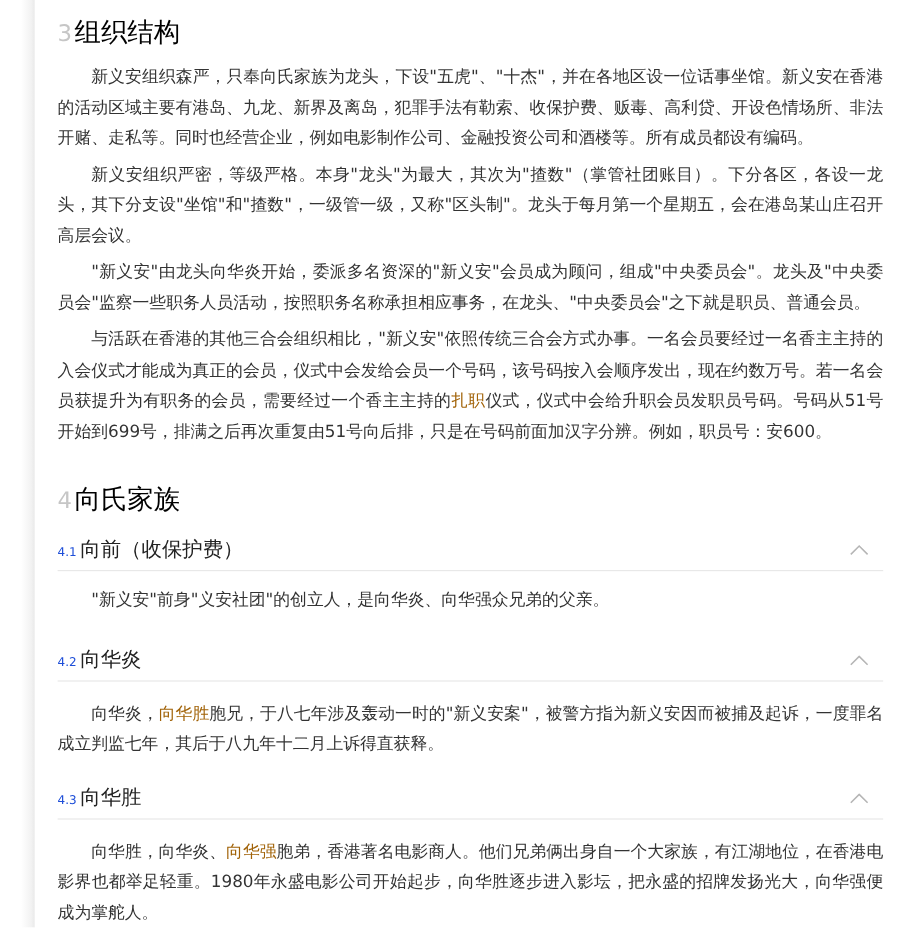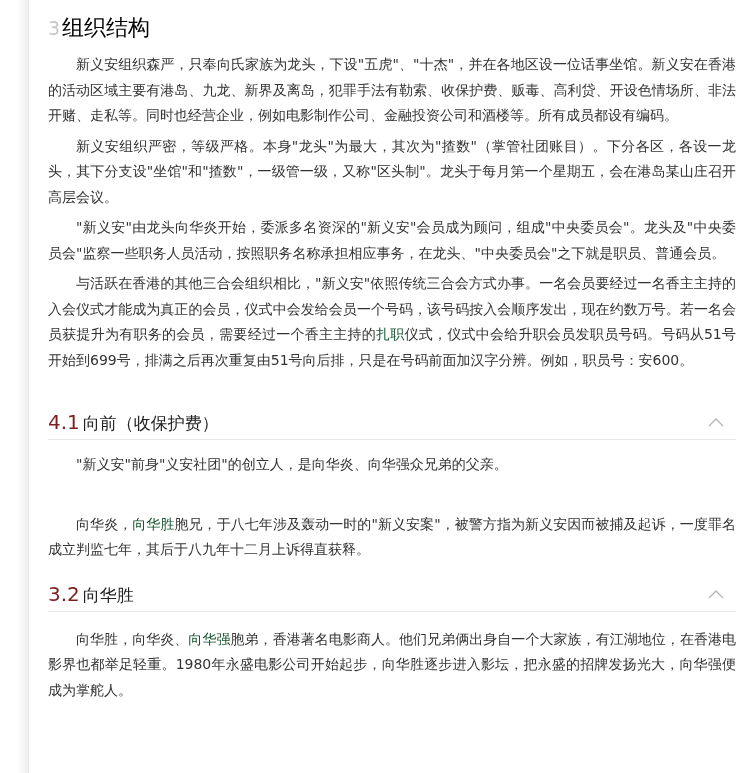--- a/index.html
+++ b/index.html
@@ -5,25 +5,25 @@
   html, body { margin:0; padding:0; background:#ffffff; }
   body { width:756px; height:773px; overflow:hidden; position:relative;
          font-family:"DejaVu Sans","Liberation Sans",sans-serif; color:#333333; }
   .shadow { position:absolute; left:0; top:0; width:29px; height:773px;
             background:linear-gradient(to right,#ffffff 0%,#ffffff 60%,#f2f2f2 90%,#e9e9e9 100%); }
   .card { position:absolute; left:29px; top:0; width:658px; height:773px; background:#fff; }
   .content { position:absolute; left:19px; top:10px; width:688px; }
   h2.sec { margin:0; font-size:22px; font-weight:normal; color:#000; height:36px; line-height:36px; }
   h2.sec .num { color:#c6c6c6; font-size:19px; margin-right:2px; }
   .sub { position:relative; height:34px; line-height:34px; border-bottom:1px solid #e8e8e8; font-size:17px; color:#222; }
-  .sub .num { color:#7f1d1d; font-size:20px; margin-right:3px; }
+  .sub .num { color:#1d4ed8; font-size:10px; margin-right:3px; }
   .sub .chev { position:absolute; right:12px; top:0; color:#b0b0b0; font-size:14px; cursor:pointer; }
   .sub .chev svg { display:block; margin-top:13px; }
   p { margin:0; font-size:14px; line-height:25.5px; text-indent:28px; text-align:justify; color:#333; }
-  a { color:#14532d; text-decoration:none; }
+  a { color:#a16207; text-decoration:none; }
 </style>
 </head>
 <body>
 
 <div class="shadow"></div>
 <div class="card">
   <div class="content">
 
     <h2 class="sec">
       <span class="num">3</span><span>组织结构</span>
@@ -31,41 +31,52 @@
     <div style="height:6px"></div>
     <p>新义安组织森严，只奉向氏家族为龙头，下设"五虎"、"十杰"，并在各地区设一位话事坐馆。新义安在香港的活动区域主要有港岛、九龙、新界及离岛，犯罪手法有勒索、收保护费、贩毒、高利贷、开设色情场所、非法开赌、走私等。同时也经营企业，例如电影制作公司、金融投资公司和酒楼等。所有成员都设有编码。</p>
     <div style="height:5px"></div>
     <p>新义安组织严密，等级严格。本身"龙头"为最大，其次为"揸数"（掌管社团账目）。下分各区，各设一龙头，其下分支设"坐馆"和"揸数"，一级管一级，又称"区头制"。龙头于每月第一个星期五，会在港岛某山庄召开高层会议。</p>
     <div style="height:5px"></div>
     <p>"新义安"由龙头向华炎开始，委派多名资深的"新义安"会员成为顾问，组成"中央委员会"。龙头及"中央委员会"监察一些职务人员活动，按照职务名称承担相应事务，在龙头、"中央委员会"之下就是职员、普通会员。</p>
     <div style="height:5px"></div>
     <p><span>与活跃在香港的其他三合会组织相比，"新义安"依照传统三合会方式办事。一名会员要经过一名香主主持的入会仪式才能成为真正的会员，仪式中会发给会员一个号码，该号码按入会顺序发出，现在约数万号。若一名会员获提升为有职务的会员，需要经过一个香主主持的</span><a href="#">扎职</a><span>仪式，仪式中会给升职会员发职员号码。号码从51号开始到699号，排满之后再次重复由51号向后排，只是在号码前面加汉字分辨。例如，职员号：安600。</span></p>
 
     <div style="height:26px"></div>
+    <h2 class="sec">
+      <span class="num">4</span><span>向氏家族</span>
+    </h2>
     <div style="height:6px"></div>
 
     <div class="sub">
       <span class="num">4.1</span><span>向前（收保护费）</span>
       <span class="chev">
           <svg width="16" height="9" viewBox="0 0 16 9">
             <polyline points="1,8 8,1 15,8" fill="none" stroke="#b5b5b5" stroke-width="1.3"></polyline>
           </svg>
         </span>
     </div>
     <div style="height:12px"></div>
     <p>"新义安"前身"义安社团"的创立人，是向华炎、向华强众兄弟的父亲。</p>
     <div style="height:5px"></div>
 
     <div style="height:14px"></div>
+    <div class="sub">
+      <span class="num">4.2</span><span>向华炎</span>
+      <span class="chev">
+          <svg width="16" height="9" viewBox="0 0 16 9">
+            <polyline points="1,8 8,1 15,8" fill="none" stroke="#b5b5b5" stroke-width="1.3"></polyline>
+          </svg>
+        </span>
+    </div>
     <div style="height:15px"></div>
     <p><span>向华炎，</span><a href="#">向华胜</a><span>胞兄，于八七年涉及轰动一时的"新义安案"，被警方指为新义安因而被捕及起诉，一度罪名成立判监七年，其后于八九年十二月上诉得直获释。</span></p>
 
     <div style="height:14px"></div>
     <div class="sub">
-      <span class="num">3.2</span><span>向华胜</span>
+      <span class="num">4.3</span><span>向华胜</span>
       <span class="chev">
           <svg width="16" height="9" viewBox="0 0 16 9">
             <polyline points="1,8 8,1 15,8" fill="none" stroke="#b5b5b5" stroke-width="1.3"></polyline>
           </svg>
         </span>
     </div>
     <div style="height:15px"></div>
     <p><span>向华胜，向华炎、</span><a href="#">向华强</a><span>胞弟，香港著名电影商人。他们兄弟俩出身自一个大家族，有江湖地位，在香港电影界也都举足轻重。1980年永盛电影公司开始起步，向华胜逐步进入影坛，把永盛的招牌发扬光大，向华强便成为掌舵人。</span></p>
 
   </div>

